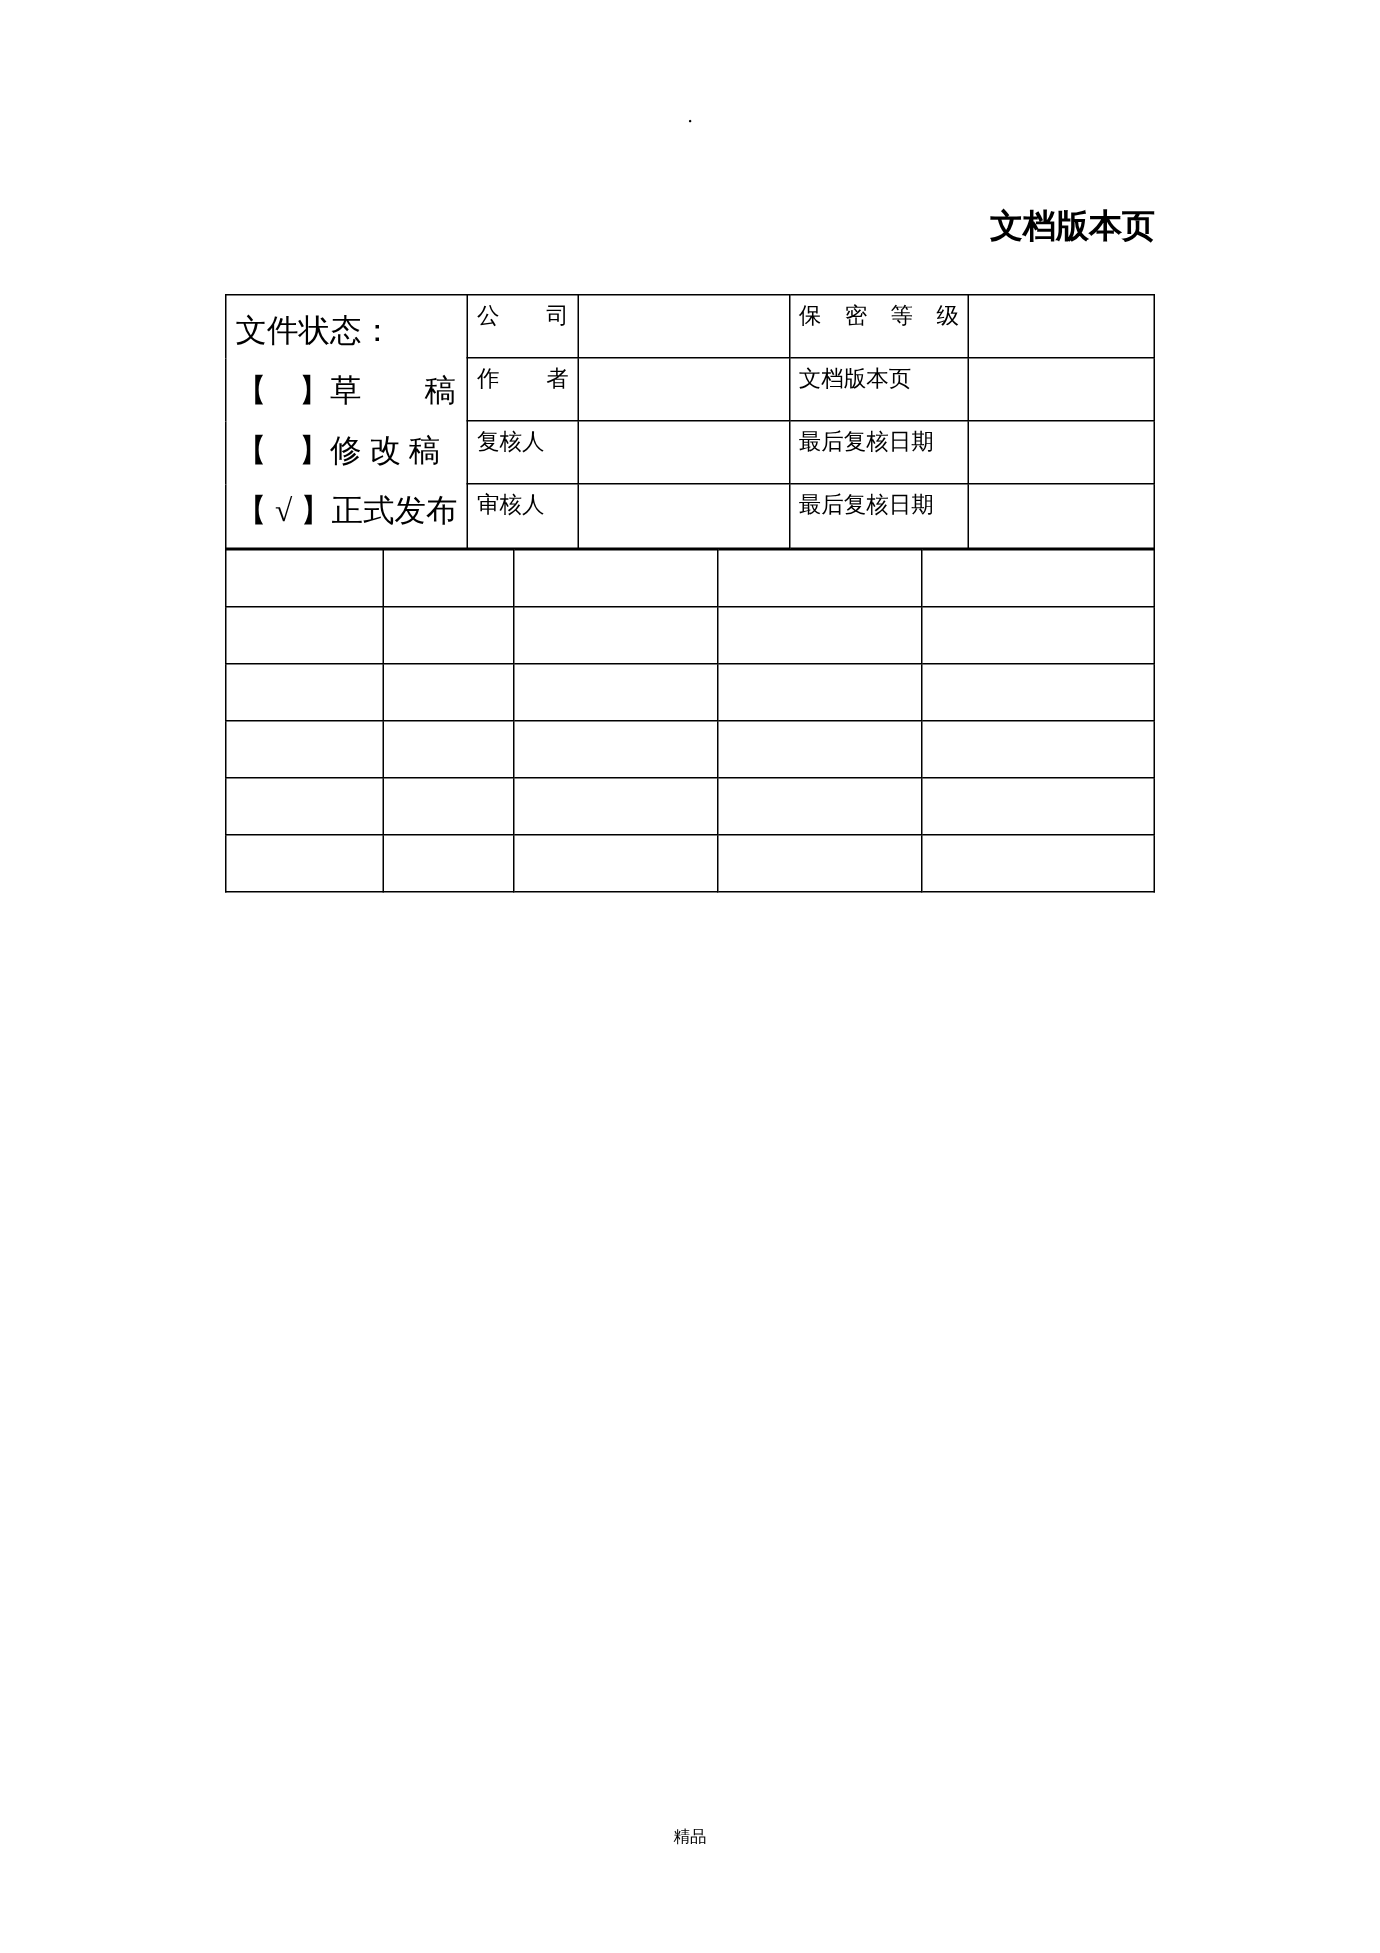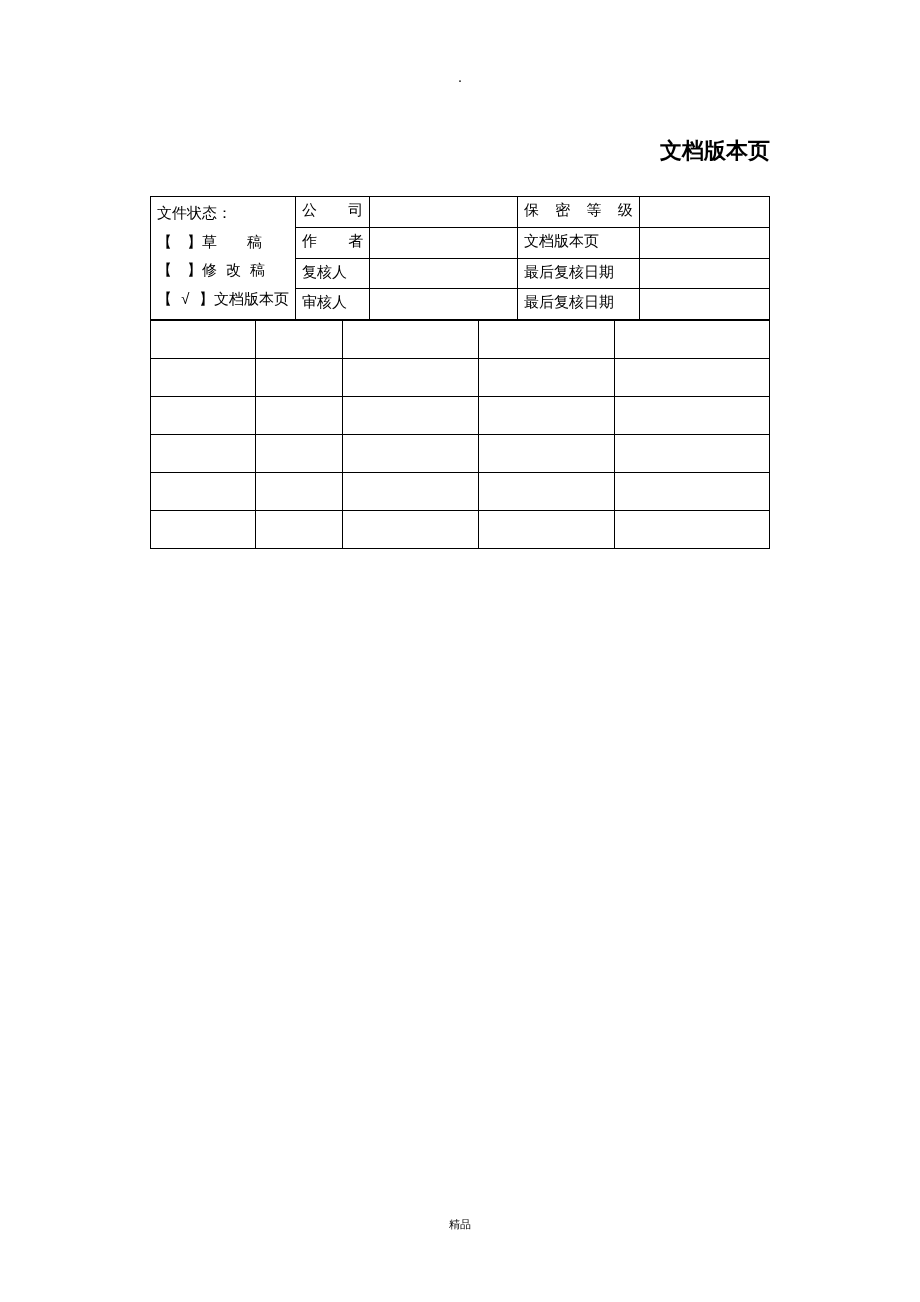--- a/index.html
+++ b/index.html
@@ -38,23 +38,22 @@
       font-size: 15px;
     }
     td, th {
       border: 1px solid #000;
       padding: 4px 6px;
       vertical-align: top;
       height: 30px;
     }
     .status-cell {
       line-height: 1.9;
-      font-size: 15px;
+      font-size: 21px;
       white-space: nowrap;
-      font-family: Liberation Mono, monospace;
     }
     .label-cell {
       text-align: justify;
       text-align-last: justify;
       white-space: nowrap;
     }
     .rev-header th {
       background: #e0e0e0;
       text-align: center;
       font-weight: bold;
@@ -86,21 +85,21 @@
       <col style="width:25%">
       <col style="width:20%">
       <col style="width:22%">
     </colgroup>
     <tbody>
         <tr>
       <td rowspan="4" class="status-cell">
         <div>文件状态：</div>
         <div>【　】草　　稿</div>
         <div>【　】修 改 稿</div>
-        <div>【 √ 】文档版本页</div>
+        <div>【 √ 】正式发布</div>
       </td>
       <td class="label-cell">公　　司</td>
       <td></td>
       <td class="label-cell">保 密 等 级</td>
       <td></td>
     </tr>
     <tr>
       <td class="label-cell">作　　者</td>
       <td></td>
       <td>文档版本页</td>

